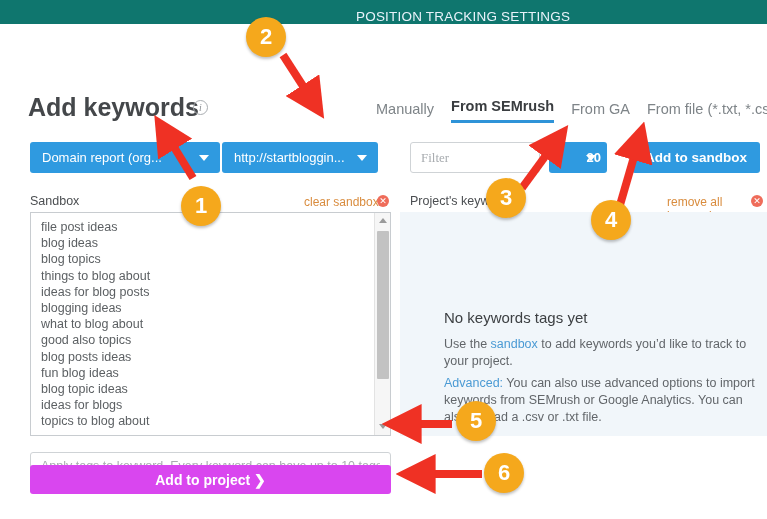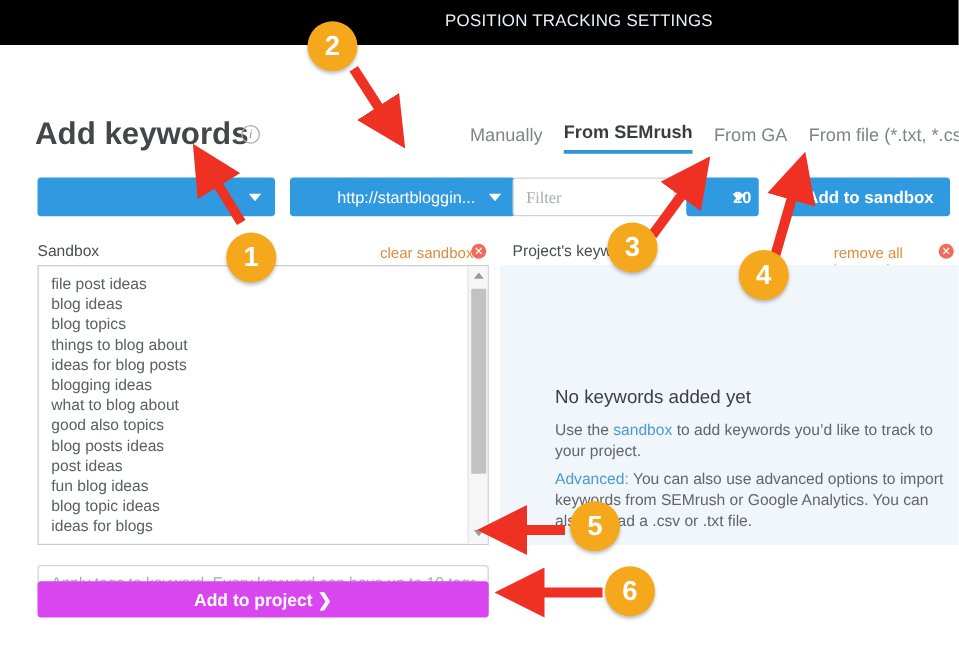--- a/index.html
+++ b/index.html
@@ -12,22 +12,22 @@
   }
   #app {
     position: relative;
     width: 767px; height: 519px;
     background: #ffffff;
   }
 
   
   .topbar {
     position: absolute; left: 0; top: 0;
-    width: 767px; height: 36px;
-    background: #000000;
+    width: 767px; height: 24px;
+    background: #0f766e;
   }
   .topbar-title {
     position: absolute; left: 356px; top: 9px;
     color: #e8f2fa;
     font-size: 13.5px;
     letter-spacing: .2px;
     white-space: nowrap;
   }
 
   
@@ -89,22 +89,22 @@
     font-size: 13px;
     cursor: pointer;
     position: absolute;
     height: 31px;
   }
   .sel-domain {
     left: 30px; top: 0; width: 190px;
     text-align: left; padding-left: 12px;
   }
   .sel-url {
-    left: 222px; top: 0; width: 180px;
-    text-align: center; padding-left: 12px; margin-left: 10px;
+    left: 222px; top: 0; width: 156px;
+    text-align: left; padding-left: 12px;
   }
   .sel-count {
     left: 549px; top: 0; width: 58px;
     text-align: right; padding-left: 12px;
     font-weight: bold;
   }
   .caret {
     position: absolute; right: 11px; top: 50%;
     transform: translateY(-50%);
     width: 0; height: 0;
@@ -295,20 +295,21 @@
 
     <div class="tabs">
       <div class="tab">Manually</div>
       <div class="tab active">From SEMrush</div>
       <div class="tab">From GA</div>
       <div class="tab">From file (*.txt, *.csv)</div>
     </div>
 
     <div class="toolbar">
       <button class="btn-blue sel-domain">
+        <span>Domain report (org...</span>
         <span class="caret"></span>
       </button>
 
       <button class="btn-blue sel-url">
         <span>http://startbloggin...</span>
         <span class="caret"></span>
       </button>
 
       <input class="filter-input" type="text" placeholder="Filter" style="">
 
@@ -332,39 +333,38 @@
       <ul class="kw-list" id="kw-list">
           <li>file post ideas</li>
           <li>blog ideas</li>
           <li>blog topics</li>
           <li>things to blog about</li>
           <li>ideas for blog posts</li>
           <li>blogging ideas</li>
           <li>what to blog about</li>
           <li>good also topics</li>
           <li>blog posts ideas</li>
-          <li>post ideas</li>
           <li>fun blog ideas</li>
           <li>blog topic ideas</li>
           <li>ideas for blogs</li>
           <li>topics to blog about</li>
         </ul>
       <div class="vscroll">
         <div class="vs-arrow up">
             <i></i>
           </div>
         <div class="vs-thumb"></div>
         <div class="vs-arrow down">
             <i></i>
           </div>
       </div>
     </div>
 
     <div class="proj-panel">
-      <div class="empty-title">No keywords added yet</div>
+      <div class="empty-title">No keywords tags yet</div>
       <div class="empty-p1"><span>Use the </span><span class="lnk-blue">sandbox</span><span> to add keywords you’d like to track to your project.</span></div>
       <div class="empty-p2"><span class="lnk-blue">Advanced:</span><span> You can also use advanced options to import keywords from SEMrush or Google Analytics. You can also upload a .csv or .txt file.</span></div>
     </div>
 
     <input class="tags-input" type="text" placeholder="Apply tags to keyword. Every keyword can have up to 10 tags." style="">
     <button class="btn-project">Add to project ❯</button>
   </div>
 
   <svg class="overlay" width="767" height="519">
     <defs>

